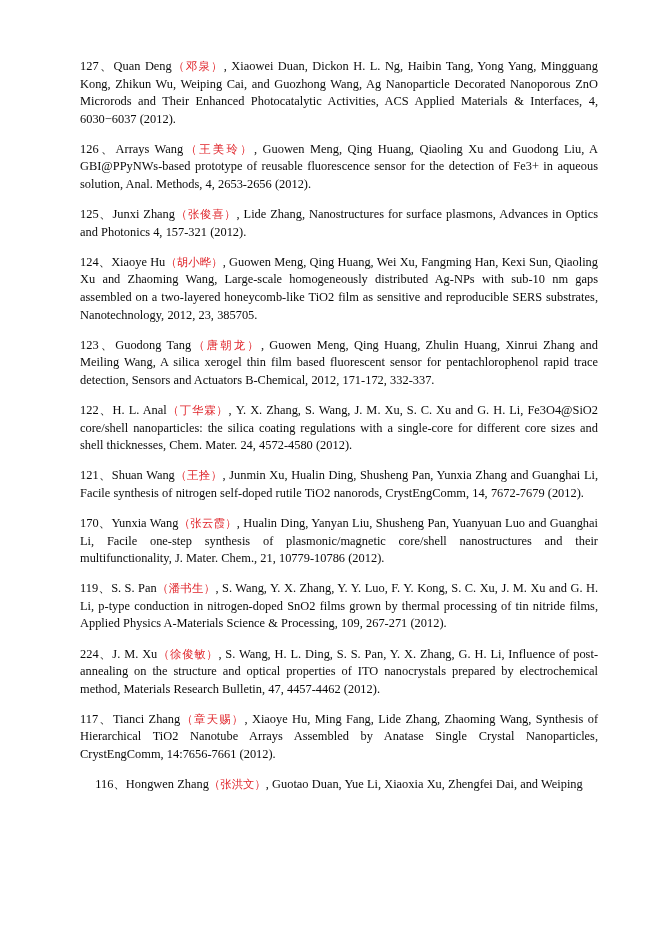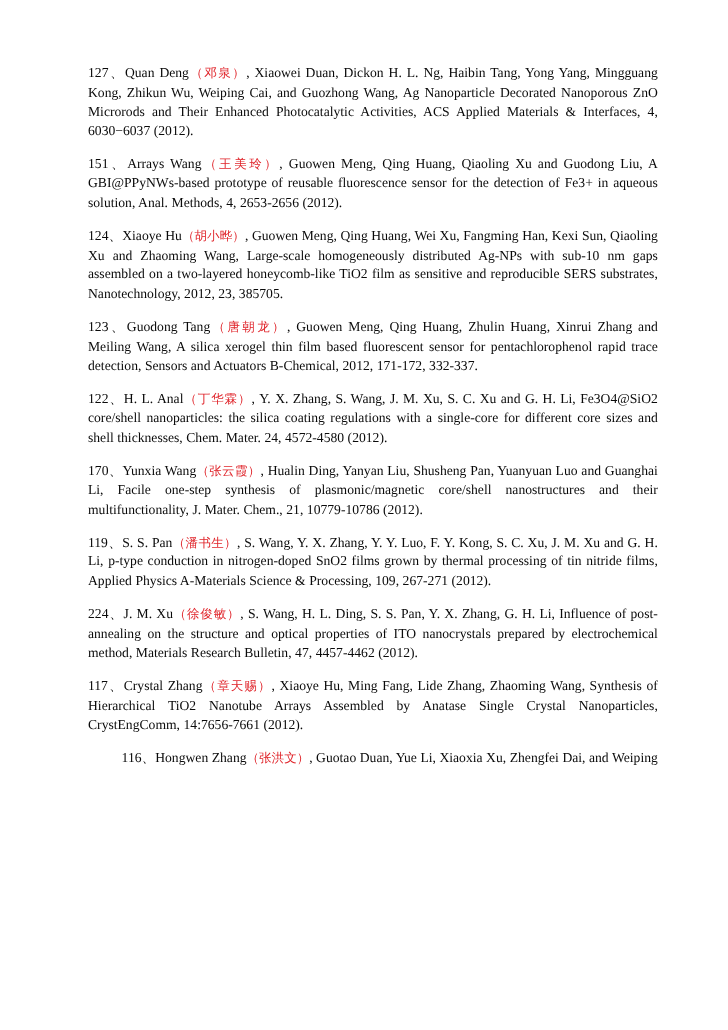--- a/index.html
+++ b/index.html
@@ -37,40 +37,42 @@
     word-spacing: 0.1px;
     hyphens: none;
   }
   .reference-entry:last-child {
     margin-bottom: 0;
   }
   
   .reference-entry.partial {
     white-space: nowrap;
     overflow: hidden;
-    text-align: right;
+    text-align: center;
   }
   .cn-name {
     color: #e0252b;
     font-family: "DejaVu Sans", "Liberation Sans", sans-serif;
     font-size: 11.4px;
   }
   .entry-text {
     display: inline;
   }
 </style>
 </head>
 <body>
 
 <div id="page">
   <div id="reference-list">
       <p class="reference-entry"><span>127</span><span>、</span><span>Quan Deng</span><span class="cn-name">（邓泉）</span><span class="entry-text">, Xiaowei Duan, Dickon H. L. Ng, Haibin Tang, Yong Yang, Mingguang Kong, Zhikun Wu, Weiping Cai, and Guozhong Wang, Ag Nanoparticle Decorated Nanoporous ZnO Microrods and Their Enhanced Photocatalytic Activities, ACS Applied Materials &amp; Interfaces, 4, 6030−6037 (2012).</span></p>
-      <p class="reference-entry"><span>151</span><span>、</span><span>Arrays Wang</span><span class="cn-name">（王美玲）</span><span class="entry-text">, Guowen Meng, Qing Huang, Qiaoling Xu and Guodong Liu, A GBI@PPyNWs-based prototype of reusable fluorescence sensor for the detection of Fe3+ in aqueous solution, Anal. Methods, 4, 2653-2656 (2012).</span></p>
+      <p class="reference-entry"><span>126</span><span>、</span><span>Arrays Wang</span><span class="cn-name">（王美玲）</span><span class="entry-text">, Guowen Meng, Qing Huang, Qiaoling Xu and Guodong Liu, A GBI@PPyNWs-based prototype of reusable fluorescence sensor for the detection of Fe3+ in aqueous solution, Anal. Methods, 4, 2653-2656 (2012).</span></p>
+      <p class="reference-entry"><span>125</span><span>、</span><span>Junxi Zhang</span><span class="cn-name">（张俊喜）</span><span class="entry-text">, Lide Zhang, Nanostructures for surface plasmons, Advances in Optics and Photonics 4, 157-321 (2012).</span></p>
       <p class="reference-entry"><span>124</span><span>、</span><span>Xiaoye Hu</span><span class="cn-name">（胡小晔）</span><span class="entry-text">, Guowen Meng, Qing Huang, Wei Xu, Fangming Han, Kexi Sun, Qiaoling Xu and Zhaoming Wang, Large-scale homogeneously distributed Ag-NPs with sub-10 nm gaps assembled on a two-layered honeycomb-like TiO2 film as sensitive and reproducible SERS substrates, Nanotechnology, 2012, 23, 385705.</span></p>
       <p class="reference-entry"><span>123</span><span>、</span><span>Guodong Tang</span><span class="cn-name">（唐朝龙）</span><span class="entry-text">, Guowen Meng, Qing Huang, Zhulin Huang, Xinrui Zhang and Meiling Wang, A silica xerogel thin film based fluorescent sensor for pentachlorophenol rapid trace detection, Sensors and Actuators B-Chemical, 2012, 171-172, 332-337.</span></p>
       <p class="reference-entry"><span>122</span><span>、</span><span>H. L. Anal</span><span class="cn-name">（丁华霖）</span><span class="entry-text">, Y. X. Zhang, S. Wang, J. M. Xu, S. C. Xu and G. H. Li, Fe3O4@SiO2 core/shell nanoparticles: the silica coating regulations with a single-core for different core sizes and shell thicknesses, Chem. Mater. 24, 4572-4580 (2012).</span></p>
+      <p class="reference-entry"><span>121</span><span>、</span><span>Shuan Wang</span><span class="cn-name">（王拴）</span><span class="entry-text">, Junmin Xu, Hualin Ding, Shusheng Pan, Yunxia Zhang and Guanghai Li, Facile synthesis of nitrogen self-doped rutile TiO2 nanorods, CrystEngComm, 14, 7672-7679 (2012).</span></p>
       <p class="reference-entry"><span>170</span><span>、</span><span>Yunxia Wang</span><span class="cn-name">（张云霞）</span><span class="entry-text">, Hualin Ding, Yanyan Liu, Shusheng Pan, Yuanyuan Luo and Guanghai Li, Facile one-step synthesis of plasmonic/magnetic core/shell nanostructures and their multifunctionality, J. Mater. Chem., 21, 10779-10786 (2012).</span></p>
       <p class="reference-entry"><span>119</span><span>、</span><span>S. S. Pan</span><span class="cn-name">（潘书生）</span><span class="entry-text">, S. Wang, Y. X. Zhang, Y. Y. Luo, F. Y. Kong, S. C. Xu, J. M. Xu and G. H. Li, p-type conduction in nitrogen-doped SnO2 films grown by thermal processing of tin nitride films, Applied Physics A-Materials Science &amp; Processing, 109, 267-271 (2012).</span></p>
       <p class="reference-entry"><span>224</span><span>、</span><span>J. M. Xu</span><span class="cn-name">（徐俊敏）</span><span class="entry-text">, S. Wang, H. L. Ding, S. S. Pan, Y. X. Zhang, G. H. Li, Influence of post-annealing on the structure and optical properties of ITO nanocrystals prepared by electrochemical method, Materials Research Bulletin, 47, 4457-4462 (2012).</span></p>
-      <p class="reference-entry"><span>117</span><span>、</span><span>Crystal Zhang</span><span class="cn-name">（章天赐）</span><span class="entry-text">, Xiaoye Hu, Ming Fang, Lide Zhang, Zhaoming Wang, Synthesis of Hierarchical TiO2 Nanotube Arrays Assembled by Anatase Single Crystal Nanoparticles, CrystEngComm, 14:7656-7661 (2012).</span></p>
+      <p class="reference-entry"><span>117</span><span>、</span><span>Tianci Zhang</span><span class="cn-name">（章天赐）</span><span class="entry-text">, Xiaoye Hu, Ming Fang, Lide Zhang, Zhaoming Wang, Synthesis of Hierarchical TiO2 Nanotube Arrays Assembled by Anatase Single Crystal Nanoparticles, CrystEngComm, 14:7656-7661 (2012).</span></p>
       <p class="reference-entry partial"><span>116</span><span>、</span><span>Hongwen Zhang</span><span class="cn-name">（张洪文）</span><span class="entry-text">, Guotao Duan, Yue Li, Xiaoxia Xu, Zhengfei Dai, and Weiping</span></p>
     </div>
 </div>
 
 </body></html>

